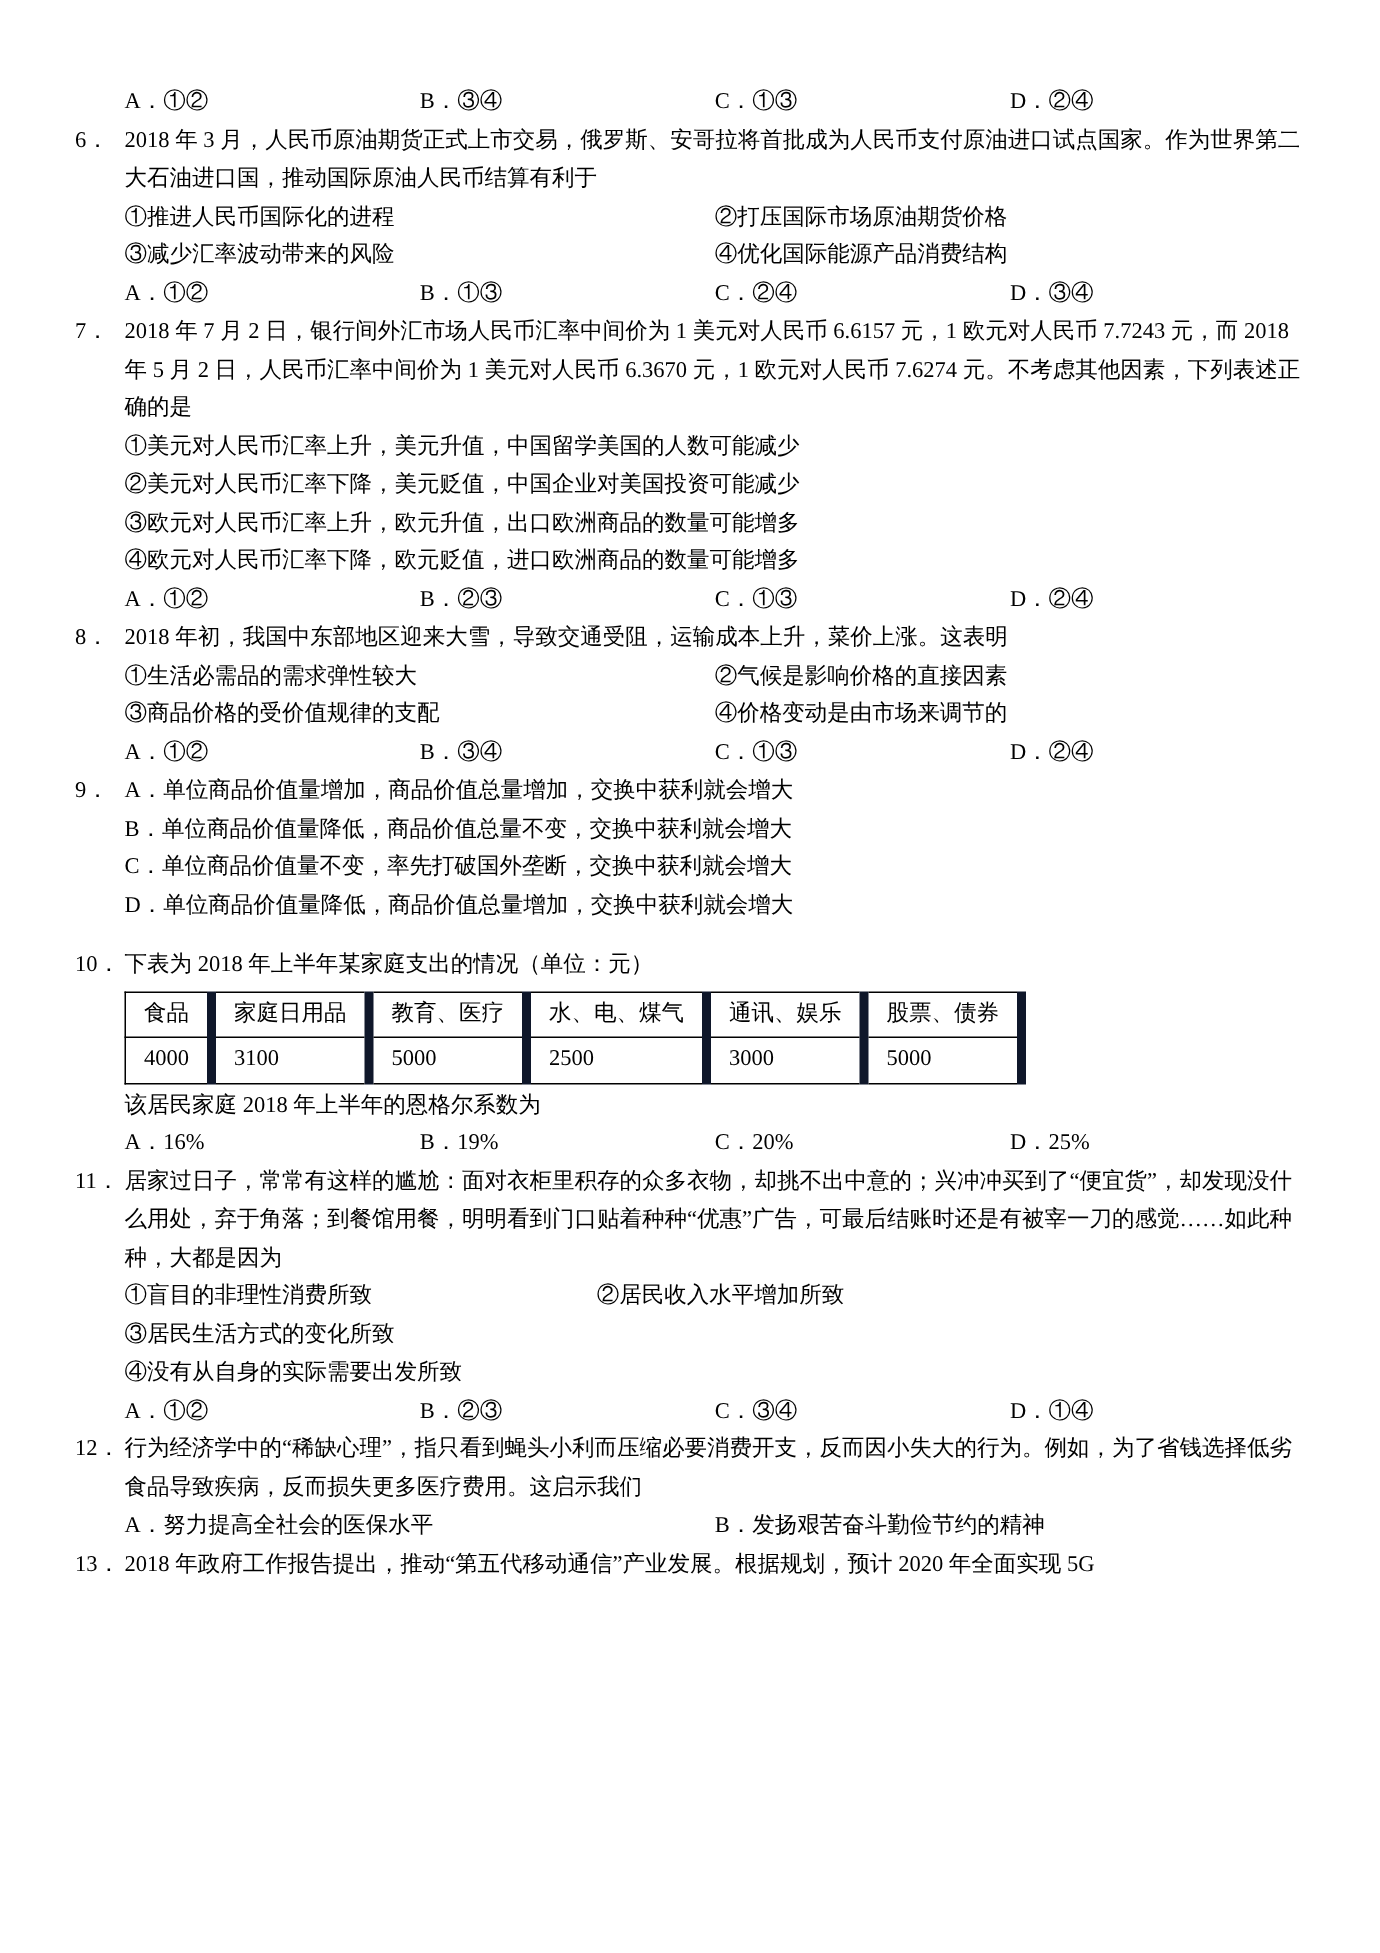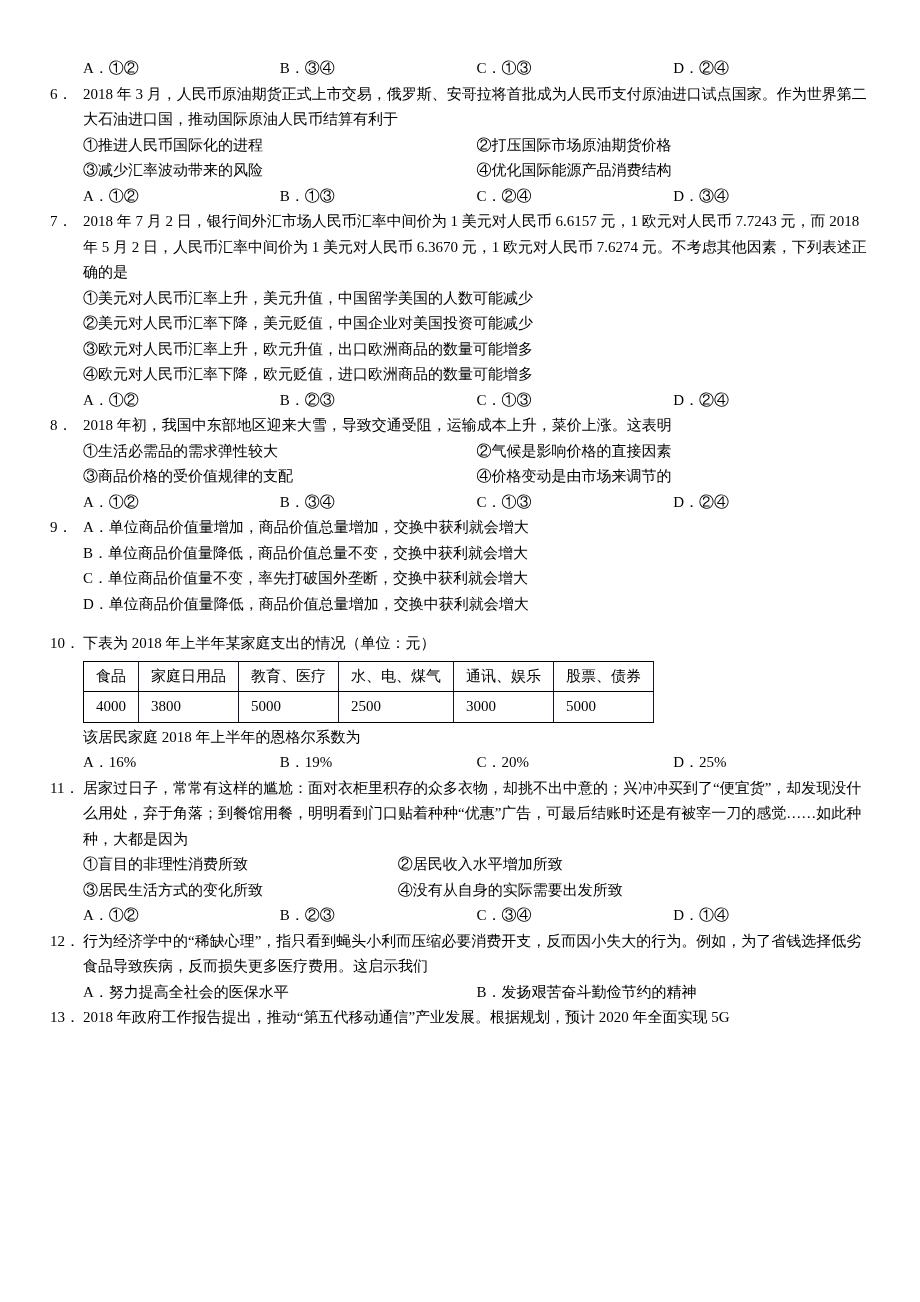--- a/index.html
+++ b/index.html
@@ -36,21 +36,21 @@
   table.tbl {
     border-collapse: collapse;
     margin: 4px 0 2px 0;
   }
   table.tbl td {
     border-top: 1px solid #000;
     border-bottom: 1px solid #000;
     padding: 2px 12px;
     font-size: 15px;
   }
-  table.tbl tr td { border-left: 1px solid #000; border-right: 1px solid #0f172a; }
+  table.tbl tr td { border-left: 1px solid #000; border-right: 6px solid #0f172a; }
 </style>
 </head>
 <body>
 
 <div class="page">
 
   <div class="opts">
     <div class="opt4">A．①②</div>
     <div class="opt4">B．③④</div>
     <div class="opt4">C．①③</div>
@@ -137,21 +137,21 @@
             <tr>
           <td>食品</td>
           <td>家庭日用品</td>
           <td>教育、医疗</td>
           <td>水、电、煤气</td>
           <td>通讯、娱乐</td>
           <td>股票、债券</td>
         </tr>
         <tr>
           <td>4000</td>
-          <td>3800</td>
+          <td>3100</td>
           <td>5000</td>
           <td>2500</td>
           <td>3000</td>
           <td>5000</td>
         </tr>
       </tbody>
         </table>
       <div>该居民家庭 2018 年上半年的恩格尔系数为</div>
       <div style="display:flex;">
         <div class="opt4">A．16%</div>
@@ -163,21 +163,21 @@
   </div>
 
   <div class="qline">
     <div class="qnum">11．</div>
     <div class="qbody">
       <div>居家过日子，常常有这样的尴尬：面对衣柜里积存的众多衣物，却挑不出中意的；兴冲冲买到了“便宜货”，却发现没什么用处，弃于角落；到餐馆用餐，明明看到门口贴着种种“优惠”广告，可最后结账时还是有被宰一刀的感觉……如此种种，大都是因为</div>
       <div style="display:flex;">
         <div style="width:40%;">①盲目的非理性消费所致</div>
         <div style="width:60%;">②居民收入水平增加所致</div>
       </div>
-      <div style="display:flex;">
+      <div style="display:flex;flex-direction:column;">
         <div style="width:40%;">③居民生活方式的变化所致</div>
         <div style="width:60%;">④没有从自身的实际需要出发所致</div>
       </div>
       <div style="display:flex;">
         <div class="opt4">A．①②</div>
         <div class="opt4">B．②③</div>
         <div class="opt4">C．③④</div>
         <div class="opt4">D．①④</div>
       </div>
     </div>

